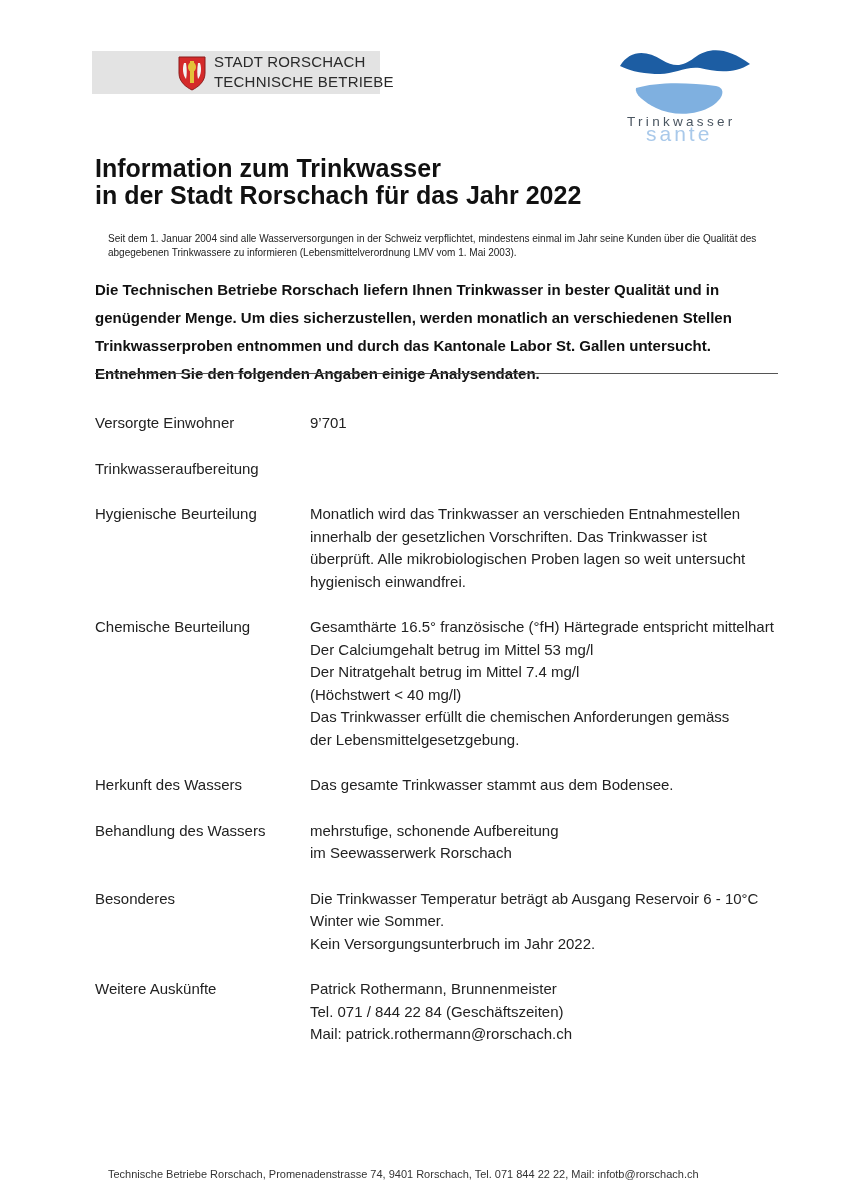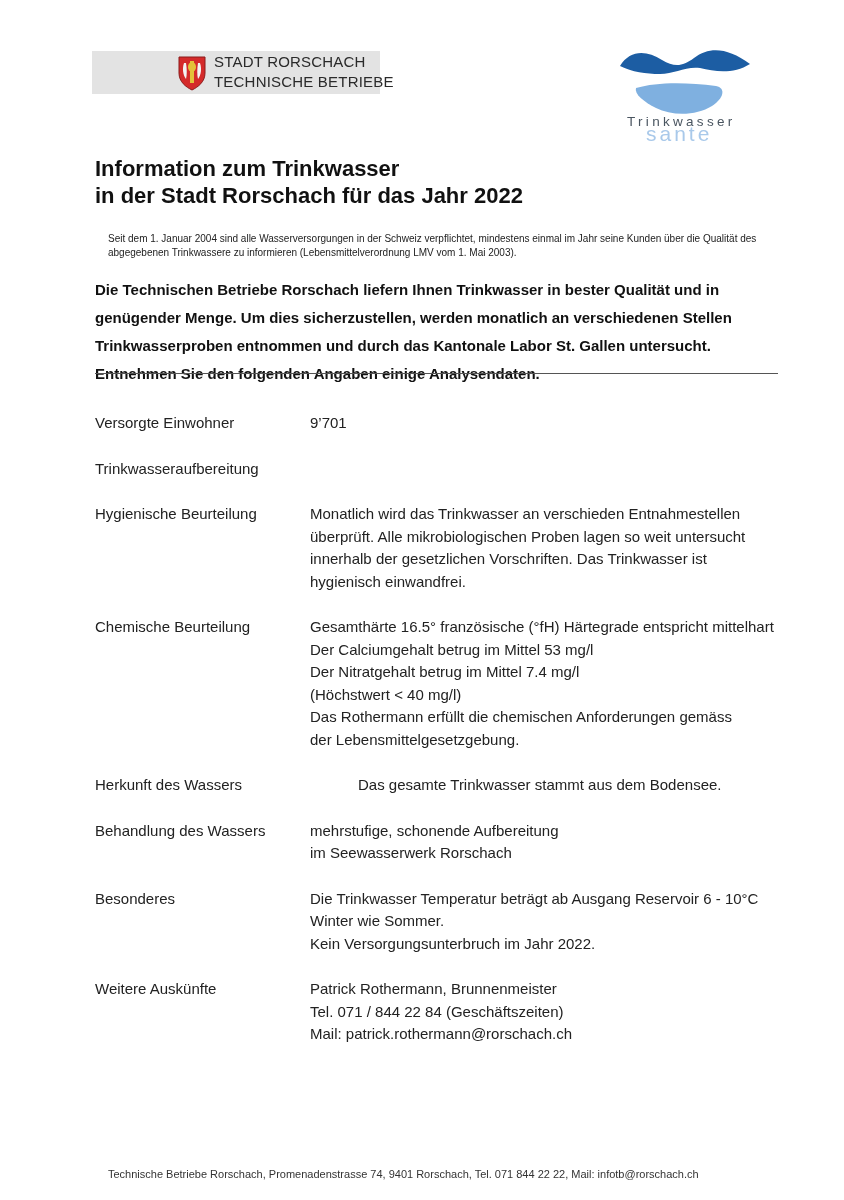--- a/index.html
+++ b/index.html
@@ -8,21 +8,21 @@
   .header-band { position: absolute; left: 92px; top: 51px; width: 288px; height: 43px;
                  background: #e3e3e3; }
   .crest { position: absolute; left: 177px; top: 55px; width: 30px; height: 36px; }
   .org-text { position: absolute; left: 214px; top: 52px; font-size: 15px; line-height: 20px;
               color: #2a2a2a; letter-spacing: 0.2px; }
   .logo { position: absolute; left: 616px; top: 46px; width: 140px; height: 105px; }
   .logo-word { position: absolute; left: 627px; top: 114px; font-size: 13.5px; letter-spacing: 3.3px;
                color: #4a5560; }
   .logo-sante { position: absolute; left: 646px; top: 122px; font-size: 21px; letter-spacing: 3px;
                 color: #a9c9ea; }
-  .title { position: absolute; left: 95px; top: 155px; margin: 0; font-size: 22px; line-height: 27px;
+  .title { position: absolute; left: 95px; top: 155px; margin: 0; font-size: 25px; line-height: 27px;
            font-weight: bold; color: #111; }
   .intro { position: absolute; left: 108px; top: 232px; width: 680px; margin: 0; font-size: 10px;
            line-height: 14px; color: #222; }
   .lead { position: absolute; left: 95px; top: 276px; width: 690px; margin: 0; font-size: 15px;
           line-height: 28px; font-weight: bold; color: #111; }
   .rule { position: absolute; left: 95px; top: 373px; width: 683px; height: 1px; background: #555; }
   .rows { position: absolute; left: 95px; top: 412px; width: 700px; }
   .row { display: flex; font-size: 15px; line-height: 22.5px; color: #222; }
   .row .lbl { width: 215px; flex: none; }
   .row .val { flex: 1; }
@@ -72,37 +72,37 @@
         <div>9’701</div>
       </div>
     </div>
     <div class="row" style="margin-bottom: 23px; flex-direction: column;">
       <div class="lbl">Trinkwasseraufbereitung</div>
     </div>
     <div class="row" style="margin-bottom: 23px;">
       <div class="lbl">Hygienische Beurteilung</div>
       <div class="val">
         <div>Monatlich wird das Trinkwasser an verschieden Entnahmestellen</div>
+        <div>innerhalb der gesetzlichen Vorschriften. Das Trinkwasser ist</div>
         <div>überprüft. Alle mikrobiologischen Proben lagen so weit untersucht</div>
-        <div>innerhalb der gesetzlichen Vorschriften. Das Trinkwasser ist</div>
         <div>hygienisch einwandfrei.</div>
       </div>
     </div>
     <div class="row" style="margin-bottom: 23px;">
       <div class="lbl">Chemische Beurteilung</div>
       <div class="val">
         <div>Gesamthärte 16.5° französische (°fH) Härtegrade entspricht mittelhart</div>
         <div>Der Calciumgehalt betrug im Mittel 53 mg/l</div>
         <div>Der Nitratgehalt betrug im Mittel 7.4 mg/l</div>
         <div>(Höchstwert &lt; 40 mg/l)</div>
-        <div>Das Rothermann erfüllt die chemischen Anforderungen gemäss</div>
+        <div>Das Trinkwasser erfüllt die chemischen Anforderungen gemäss</div>
         <div>der Lebensmittelgesetzgebung.</div>
       </div>
     </div>
-    <div class="row" style="margin-bottom: 23px; gap: 48px;">
+    <div class="row" style="margin-bottom: 23px;">
       <div class="lbl">Herkunft des Wassers</div>
       <div class="val">
         <div>Das gesamte Trinkwasser stammt aus dem Bodensee.</div>
       </div>
     </div>
     <div class="row" style="margin-bottom: 23px;">
       <div class="lbl">Behandlung des Wassers</div>
       <div class="val">
         <div>mehrstufige, schonende Aufbereitung</div>
         <div>im Seewasserwerk Rorschach</div>

